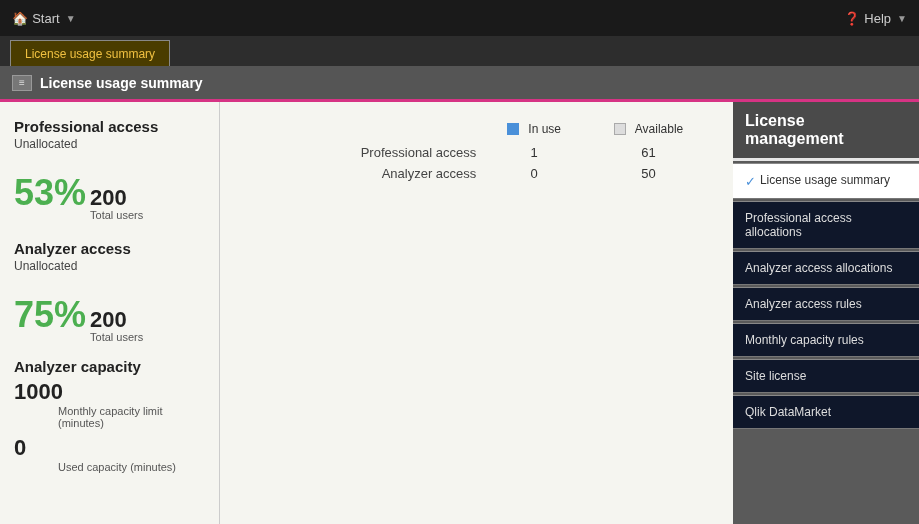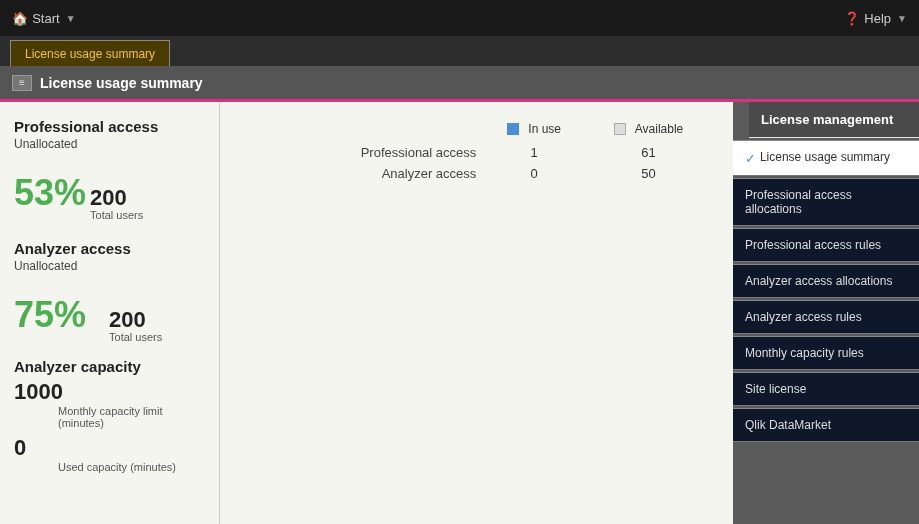--- a/index.html
+++ b/index.html
@@ -206,25 +206,24 @@
 
     
     .right-sidebar {
       width: 186px;
       background: #5a5a5a;
       padding: 0;
     }
     .sidebar-header {
       background: #4a4a4a;
       color: #fff;
-      font-size: 13px;
+      font-size: 16px;
       font-weight: bold;
       padding: 10px 12px;
-      border-bottom: 1px solid #e5e5e5;
-      margin-left: 16px;
+      border-bottom: 3px solid #e5e5e5;
     }
     .sidebar-item {
       background: #0f172a;
       color: #ddd;
       font-size: 12px;
       padding: 9px 12px;
       cursor: pointer;
       border-bottom: 1px solid #777;
       border-top: 1px solid #888;
       margin-top: 2px;
@@ -287,21 +286,21 @@
             <span class="total-label">Total users</span>
           </div>
         </div>
       </div>
 
       <div class="divider-gap"></div>
 
       <div>
         <div class="section-title">Analyzer access</div>
         <div class="section-subtitle">Unallocated</div>
-        <div style="display:flex;align-items:baseline;margin-top:4px;gap:19px;">
+        <div style="display:flex;align-items:baseline;margin-top:4px;">
           <span class="big-percent">75%</span>
           <div class="total-users-block">
             <span class="total-num">200</span>
             <span class="total-label">Total users</span>
           </div>
         </div>
       </div>
 
       <div>
         <div class="capacity-title">Analyzer capacity</div>
@@ -347,21 +346,20 @@
     </div>
 
     <div class="right-sidebar">
       <div class="sidebar-header">License management</div>
       <div id="sidebar-items-container">
           <div class="sidebar-item active">
             <span class="check-mark">✓</span>
             <span>License usage summary</span>
           </div>
           <div class="sidebar-item"><span>Professional access allocations</span></div>
-          <div class="sidebar-item"><span>Professional access rules</span></div>
           <div class="sidebar-item"><span>Analyzer access allocations</span></div>
           <div class="sidebar-item"><span>Analyzer access rules</span></div>
           <div class="sidebar-item"><span>Monthly capacity rules</span></div>
           <div class="sidebar-item"><span>Site license</span></div>
           <div class="sidebar-item"><span>Qlik DataMarket</span></div>
         </div>
     </div>
 
   </div>
 </div>

